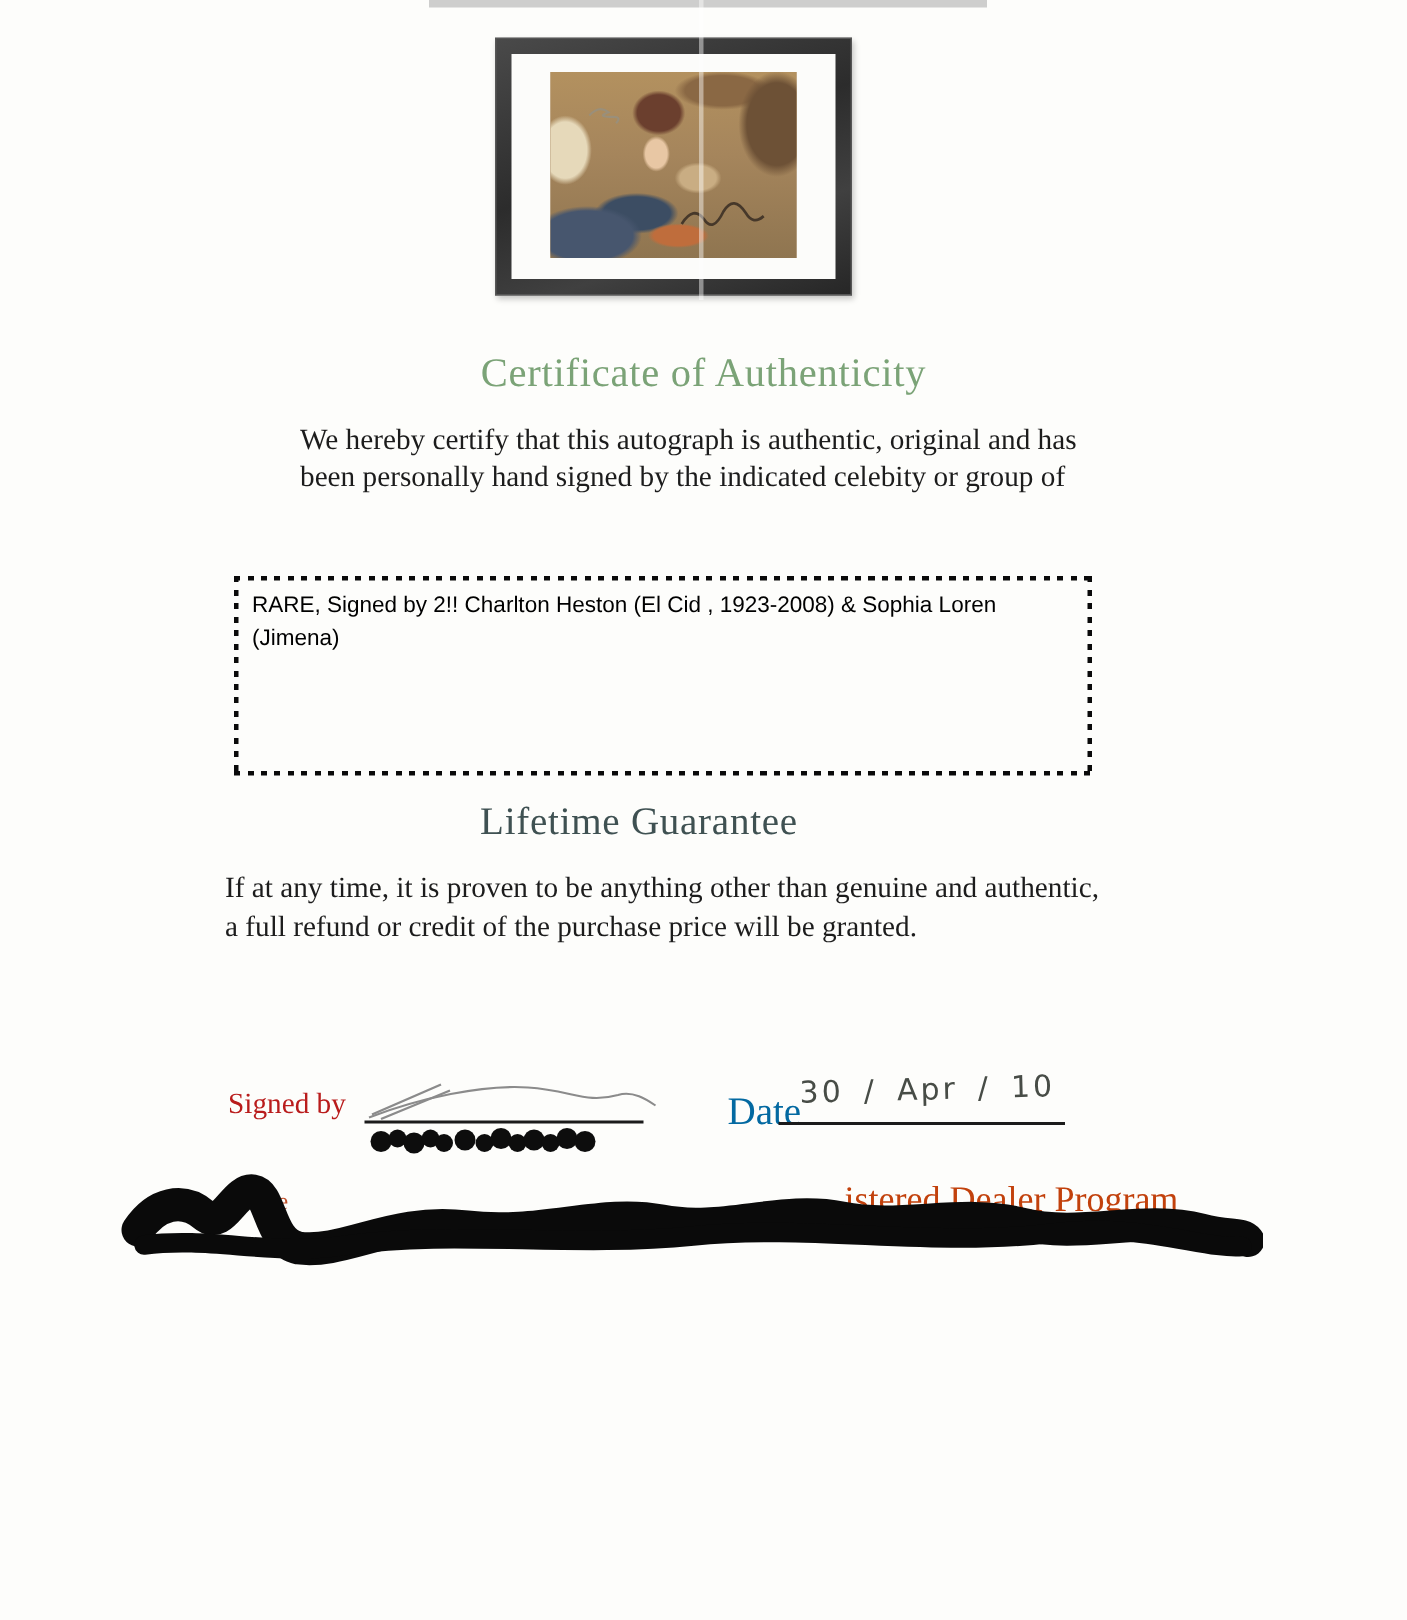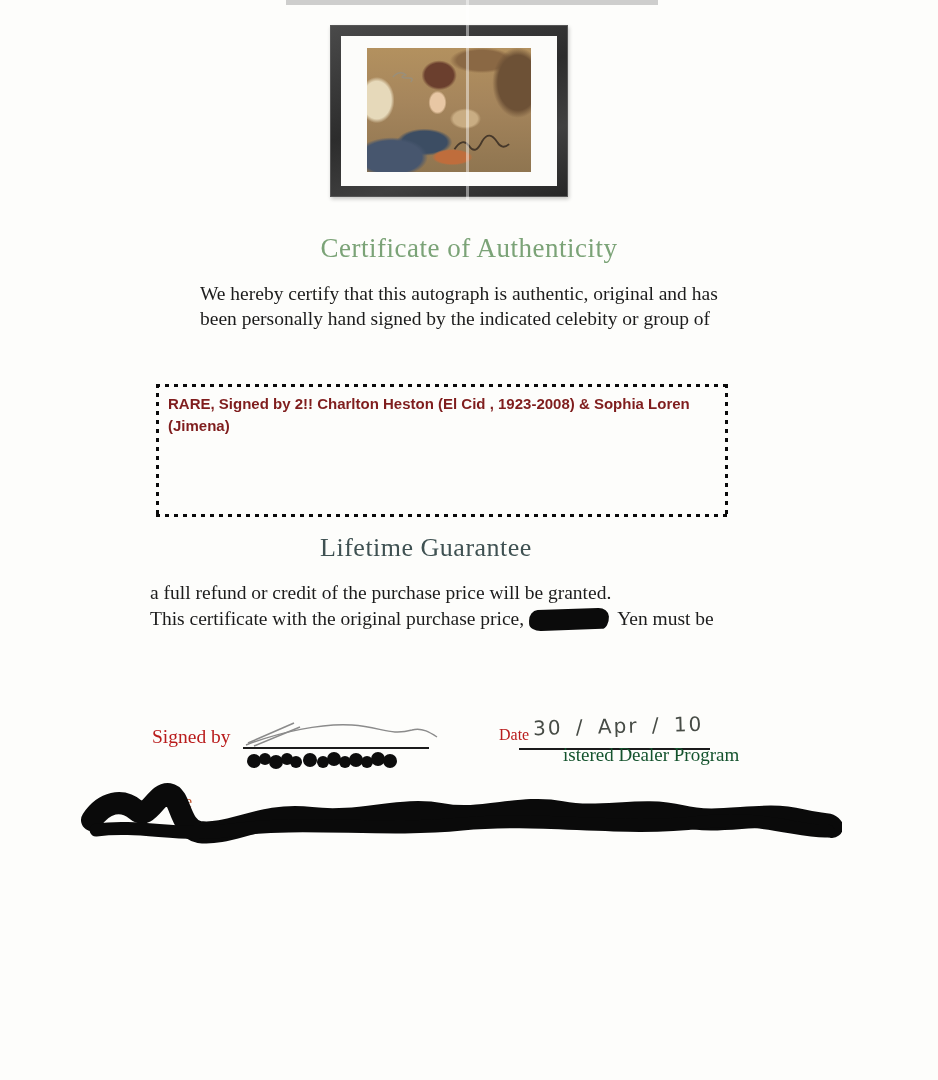--- a/index.html
+++ b/index.html
@@ -58,44 +58,44 @@
 
   
   .desc-box{left:156px;top:384px;width:572px;height:133px;box-sizing:border-box;}
   .dot-h{position:absolute;left:0;width:100%;height:3px;
     background:repeating-linear-gradient(90deg,#0a0a0a 0 4px,transparent 4px 9px);}
   .dot-v{position:absolute;top:0;width:3px;height:100%;
     background:repeating-linear-gradient(180deg,#0a0a0a 0 4px,transparent 4px 9px);}
   .dot-top{top:0;} .dot-bottom{bottom:0;} .dot-left{left:0;} .dot-right{right:0;}
   .desc-text{
     position:absolute;left:12px;top:9px;right:12px;
-    font-family:"Liberation Sans", sans-serif;font-weight:bold;
-    font-size:15px;line-height:22px;color:#7f1d1d;
+    font-family:"Liberation Sans", sans-serif;font-weight:normal;
+    font-size:15px;line-height:22px;color:#000000;
   }
 
   
   .price-redaction{
     display:inline-block;width:80px;height:21px;background:#0b0b0b;
     border-radius:12px 14px 10px 16px / 14px 12px 16px 10px;
     vertical-align:-5px;margin:0 8px 0 5px;transform:rotate(-2deg);
   }
 
   
   .sig-label{left:152px;top:726px;font-size:19.5px;color:#b91c1c;}
   .sig-line{left:243px;top:747px;width:186px;border-top:2px solid #1b1b1b;}
-  .date-label{left:485px;top:726px;font-size:16px;color:#b91c1c;margin-left:14px;}
+  .date-label{left:485px;top:726px;font-size:26px;color:#0369a1;}
   .date-line{left:519px;top:748px;width:191px;border-top:2px solid #1b1b1b;}
   .date-value{
     left:533px;top:714px;font-family:"DejaVu Sans", sans-serif;
     font-size:20px;color:#474c46;letter-spacing:2px;word-spacing:5px;
     transform:rotate(-1.5deg);
   }
 
   
-  .footer-text{left:563px;top:744px;font-size:19px;color:#14532d;z-index:1;}
+  .footer-text{left:563px;top:787px;font-size:24px;color:#c2410c;z-index:1;}
   .footer-text-left{left:185px;top:793px;font-size:16px;color:#c0512c;z-index:1;}
   .svg-layer{z-index:3;}
 </style>
 </head>
 <body>
 
 <div>
 
   <div class="abs top-strip"></div>
   <div class="abs scan-line"></div>
@@ -124,24 +124,22 @@
     <div class="dot-v dot-left"></div>
     <div class="dot-v dot-right"></div>
     <div class="desc-text">
       <div>RARE, Signed by 2!! Charlton Heston (El Cid , 1923-2008) &amp; Sophia Loren (Jimena)</div>
     </div>
   </div>
 
   <div class="abs guar-title">Lifetime Guarantee</div>
 
   <div class="abs guarantee">
+    <div>If at any time, it is proven to be anything other than genuine and authentic,</div>
     <div>a full refund or credit of the purchase price will be granted.</div>
-    <div>
-      <span>This certificate with the original purchase price,</span><span class="price-redaction"></span><span>Yen must be</span>
-    </div>
   </div>
 
   <div class="abs sig-label">Signed by</div>
   <div class="abs sig-line"></div>
   <svg class="abs" style="left:240px;top:710px;" width="200" height="40">
     <path d="M 8 33 L 54 13 M 14 36 L 60 17" fill="none" stroke="#8b8b8b" stroke-width="1.6"></path>
     <path d="M 6 35 C 40 22 82 13 112 15 C 142 17 150 26 172 20 C 182 17 191 23 197 27" fill="none" stroke="#8b8b8b" stroke-width="1.4"></path>
   </svg>
   <svg class="abs" style="left:246px;top:748px;" width="152" height="26">
     <g fill="#0d0d0d">

